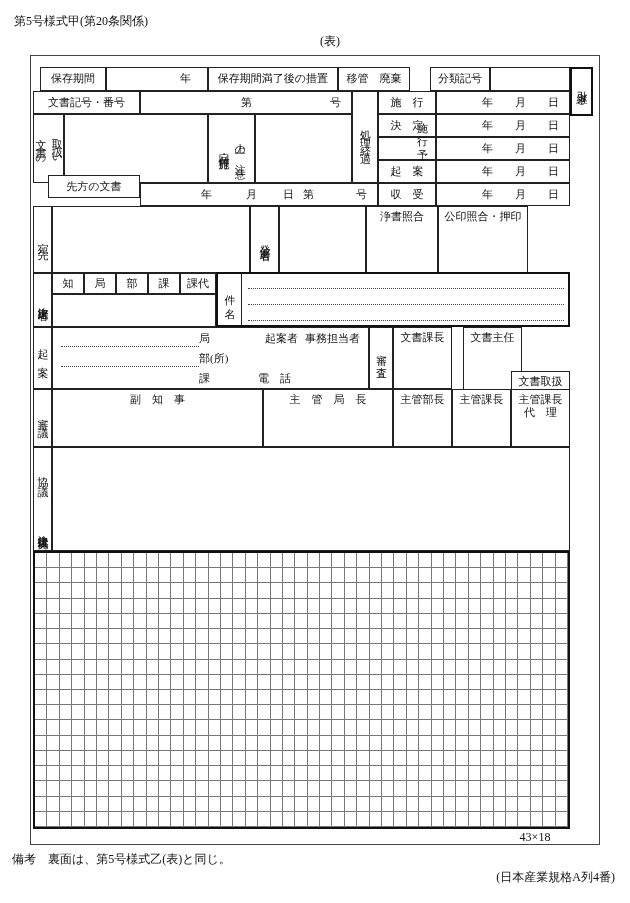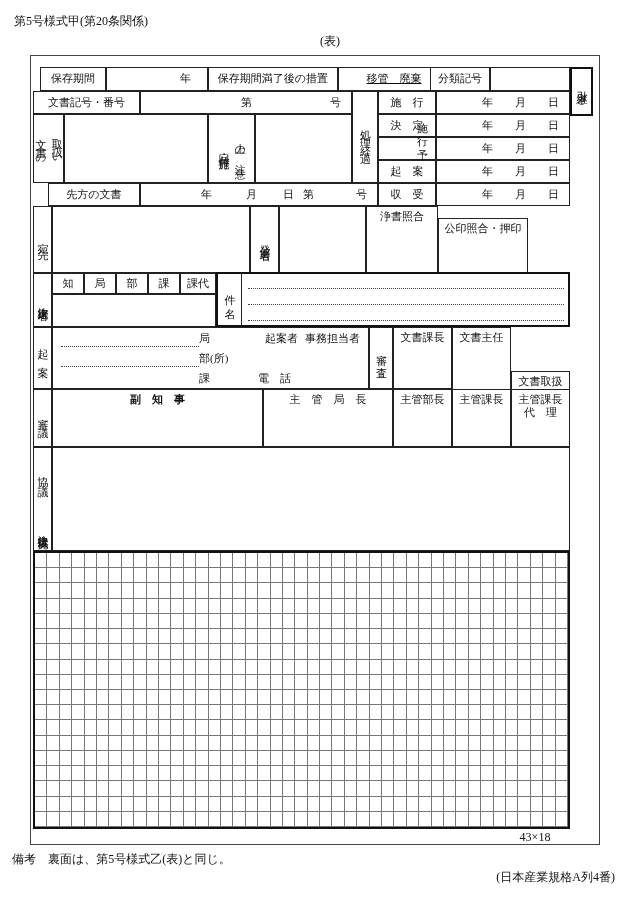--- a/index.html
+++ b/index.html
@@ -33,21 +33,21 @@
 
   <div class="cell" style="left:7px;top:0;width:66px;height:24px;">
       <span>保存期間</span>
     </div>
   <div class="cell" style="left:73px;top:0;width:102px;height:24px;justify-content:flex-end;padding-right:16px;">
       <span>年</span>
     </div>
   <div class="cell" style="left:175px;top:0;width:130px;height:24px;">
       <span>保存期間満了後の措置</span>
     </div>
-  <div class="cell" style="left:305px;top:0;width:112px;height:24px;text-decoration:underline;">
+  <div class="cell" style="left:305px;top:0;width:72px;height:24px;">
       <span>移管　廃棄</span>
     </div>
   <div class="cell" style="left:397px;top:0;width:60px;height:24px;">
       <span>分類記号</span>
     </div>
   <div class="cell" style="left:457px;top:0;width:80px;height:24px;"></div>
 
   <div class="cell" style="left:0;top:24px;width:107px;height:23px;">
       <span>文書記号・番号</span>
     </div>
@@ -97,21 +97,21 @@
   </div>
   <div class="cell" style="left:345px;top:93px;width:58px;height:23px;">
       <span>起　案</span>
     </div>
   <div class="cell" style="left:403px;top:93px;width:134px;height:23px;justify-content:flex-end;gap:22px;padding-right:10px;">
     <span>年</span>
       <span>月</span>
       <span>日</span>
   </div>
 
-  <div class="cell" style="left:15px;top:116px;width:92px;height:23px;">
+  <div class="cell" style="left:15px;top:108px;width:92px;height:23px;">
       <span>先方の文書</span>
     </div>
   <div class="cell" style="left:107px;top:116px;width:238px;height:23px;">
     <span class="dspan" style="left:60px;">年</span>
     <span class="dspan" style="left:105px;">月</span>
     <span class="dspan" style="left:142px;">日</span>
     <span class="dspan" style="left:162px;">第</span>
     <span class="dspan" style="right:10px;">号</span>
   </div>
   <div class="cell" style="left:345px;top:116px;width:58px;height:23px;">
@@ -127,21 +127,21 @@
     <span class="vtext" style="letter-spacing:6px;">宛先</span>
   </div>
   <div class="cell" style="left:19px;top:139px;width:198px;height:67px;"></div>
   <div class="cell" style="left:217px;top:139px;width:29px;height:67px;">
     <span class="vtext" style="letter-spacing:2px;">発信者名</span>
   </div>
   <div class="cell" style="left:246px;top:139px;width:87px;height:67px;"></div>
   <div class="cell topalign" style="left:333px;top:139px;width:72px;height:67px;">
       <span>浄書照合</span>
     </div>
-  <div class="cell topalign" style="left:405px;top:139px;width:90px;height:75px;margin-top:12px;">
+  <div class="cell topalign" style="left:405px;top:139px;width:90px;height:75px;">
       <span>公印照合・押印</span>
     </div>
 
   <div class="cell" style="left:0;top:206px;width:19px;height:54px;">
     <span class="vtext" style="letter-spacing:1px;">決定権者</span>
   </div>
   <div class="cell" style="left:19px;top:206px;width:32px;height:21px;">
       <span>知</span>
     </div>
   <div class="cell" style="left:51px;top:206px;width:32px;height:21px;">
@@ -179,34 +179,34 @@
     <span class="abs" style="left:146px;top:24px;">部(所)</span>
     <span class="abs" style="left:146px;top:44px;">課</span>
     <span class="abs" style="left:205px;top:44px;">電　話</span>
   </div>
   <div class="cell" style="left:336px;top:260px;width:24px;height:62px;">
     <span class="vtext" style="letter-spacing:12px;">審査</span>
   </div>
   <div class="cell topalign" style="left:360px;top:260px;width:59px;height:62px;">
       <span>文書課長</span>
     </div>
-  <div class="cell topalign" style="left:419px;top:260px;width:59px;height:77px;">
+  <div class="cell topalign" style="left:430px;top:260px;width:59px;height:77px;">
       <span>文書主任</span>
     </div>
   <div class="cell topalign" style="left:478px;top:260px;width:59px;height:48px;margin-top:44px;">
     <span class="hdr2">
         <span>文書取扱</span>
         <span>主　任</span>
       </span>
   </div>
 
   <div class="cell" style="left:0;top:322px;width:19px;height:58px;">
     <span class="vtext" style="letter-spacing:8px;">審議</span>
   </div>
-  <div class="cell topalign" style="left:19px;top:322px;width:211px;height:58px;font-weight:bold;">
+  <div class="cell topalign" style="left:19px;top:322px;width:211px;height:58px;">
       <span>副　知　事</span>
     </div>
   <div class="cell topalign" style="left:230px;top:322px;width:130px;height:58px;">
       <span>主　管　局　長</span>
     </div>
   <div class="cell topalign" style="left:360px;top:322px;width:59px;height:58px;">
       <span>主管部長</span>
     </div>
   <div class="cell topalign" style="left:419px;top:322px;width:59px;height:58px;">
       <span>主管課長</span>

